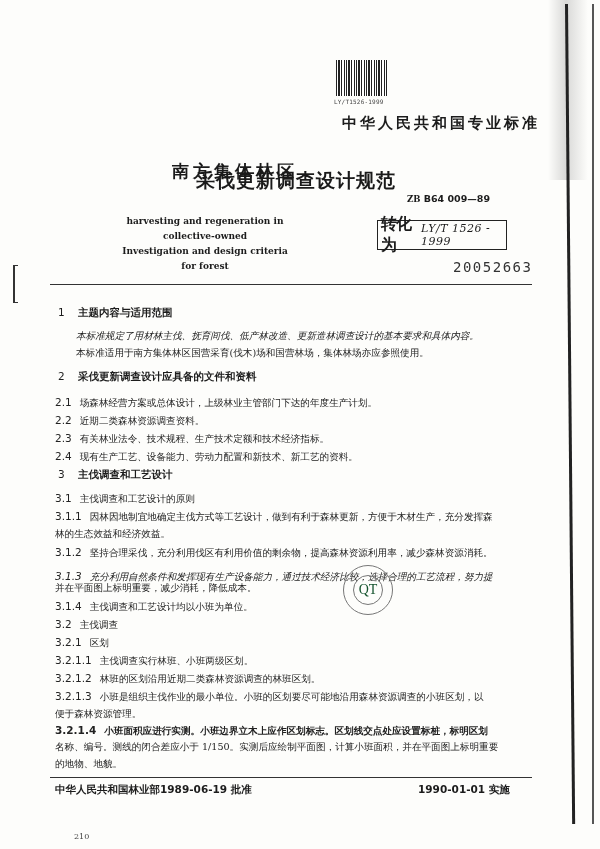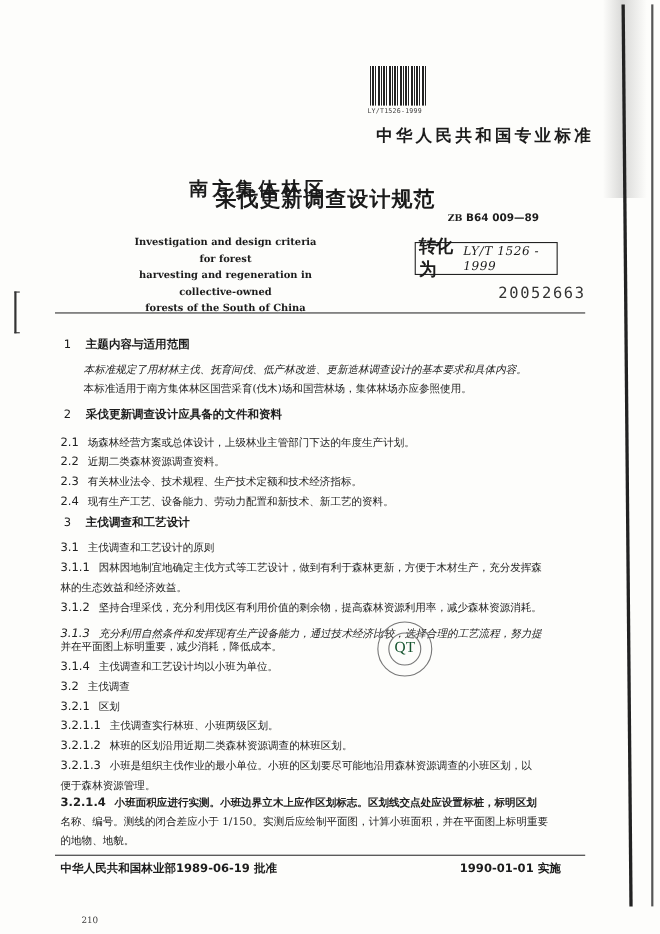--- a/index.html
+++ b/index.html
@@ -136,23 +136,22 @@
 
 <div class="barcode"></div>
 <div class="barcode-label">LY/T1526-1999</div>
 
 <div class="std-header"><span>中华人民共和国专业标准</span></div>
 
 <div class="title-1">南方集体林区</div>
 <div class="title-2">采伐更新调查设计规范</div>
 
 <div class="en-title">
+  <div>harvesting and regeneration in collective-owned</div>
   <div>Investigation and design criteria for forest</div>
-  <div>harvesting and regeneration in collective-owned</div>
-  <div>forests of the South of China</div>
 </div>
 
 <div class="std-code">
   <span class="zb">ZB</span>
   <span>B64 009—89</span>
 </div>
 
 <div class="handwritten-box">
   <span class="hw-prefix">转化为</span>
   <span class="hw-code">LY/T 1526 - 1999</span>

